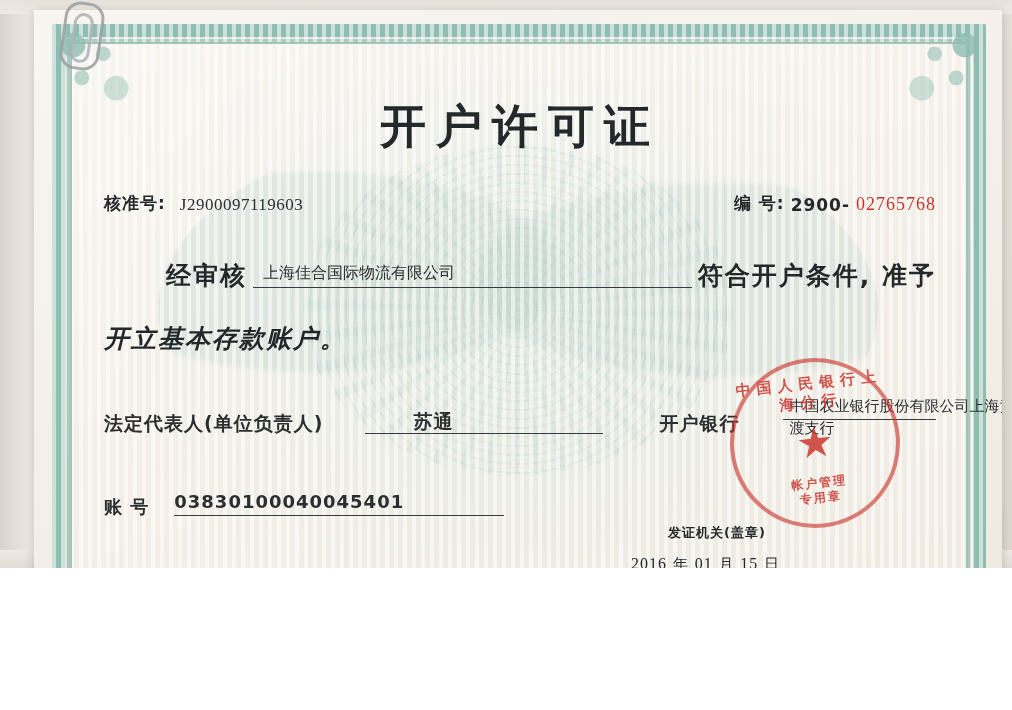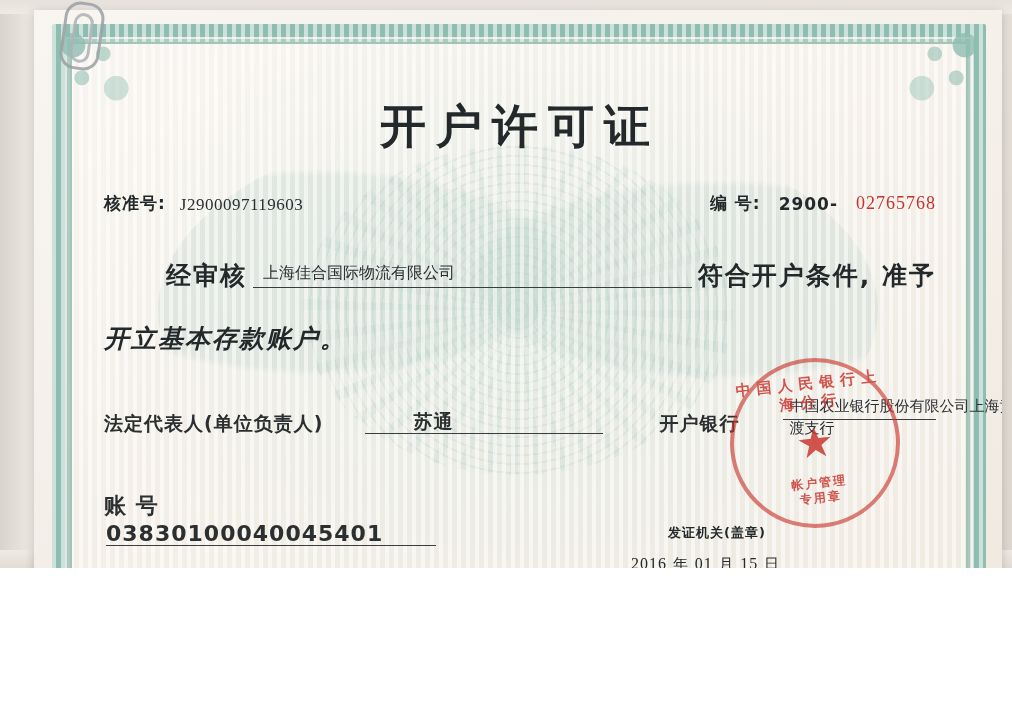--- a/index.html
+++ b/index.html
@@ -157,21 +157,21 @@
     font-family: "DejaVu Sans", sans-serif;
     letter-spacing: 1px;
     color: #23282a;
   }
   .hand {
     font-family: "Liberation Serif", serif;
     color: #2b2f33;
     font-size: 17px;
     letter-spacing: .5px;
   }
-  .code-right { display:flex; align-items:center; gap:18px; font-size:17px; }
+  .code-right { display:flex; align-items:flex-end; gap:6px; font-size:17px; }
   .serial-red {
     color: #c4342c;
     font-family: "Liberation Serif", serif;
     letter-spacing: 1px;
     font-size: 18px;
   }
 
   .para {
     margin-top: 44px;
     font-size: 25px;
@@ -245,30 +245,30 @@
     font-weight: normal;
     letter-spacing: 0;
     line-height: 21px;
     font-family: "Liberation Serif", serif;
     color:#2b2f33;
   }
 
   .row-acct {
     margin-top: 54px;
     display:flex;
-    font-size: 22px;
-    font-weight: bold;
-    font-family: "DejaVu Sans", sans-serif;
-    letter-spacing: 1px;
-    flex-direction: column;
+    align-items:flex-end;
+    font-size: 18px;
+    font-weight: bold;
+    font-family: "DejaVu Sans", sans-serif;
+    letter-spacing: 1px;
   }
   .acct-fill {
     width: 330px;
     border-bottom: 1.5px solid #3a3d40;
-    margin: 0 0 3px 2px;
+    margin: 0 0 3px 25px;
     position:relative;
     height: 24px;
   }
 
   .issuer {
     position: absolute;
     right: 170px;
     bottom: 96px;
     text-align: left;
     font-size: 13px;

